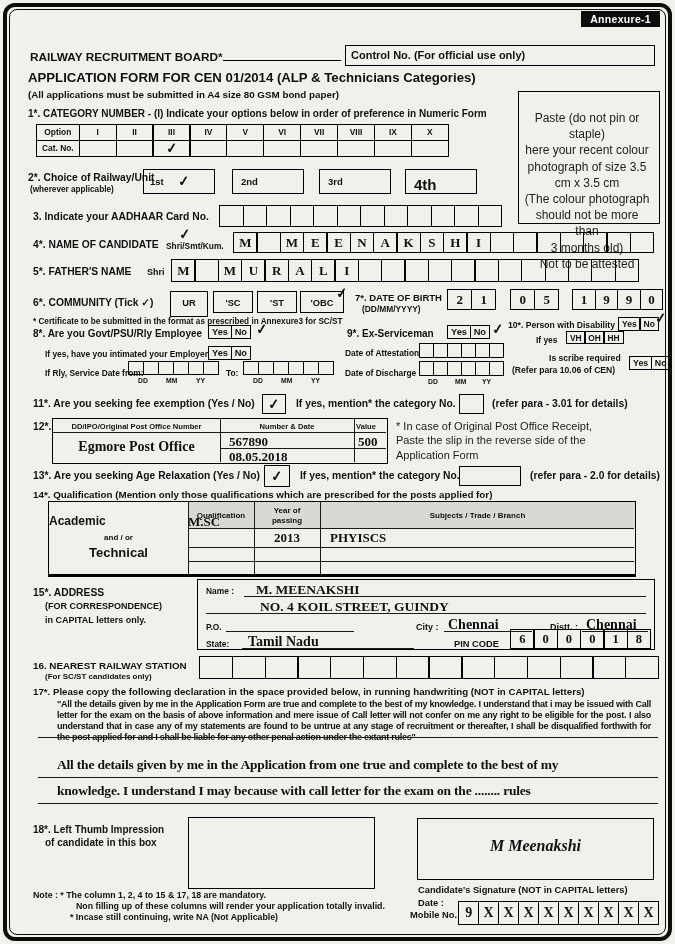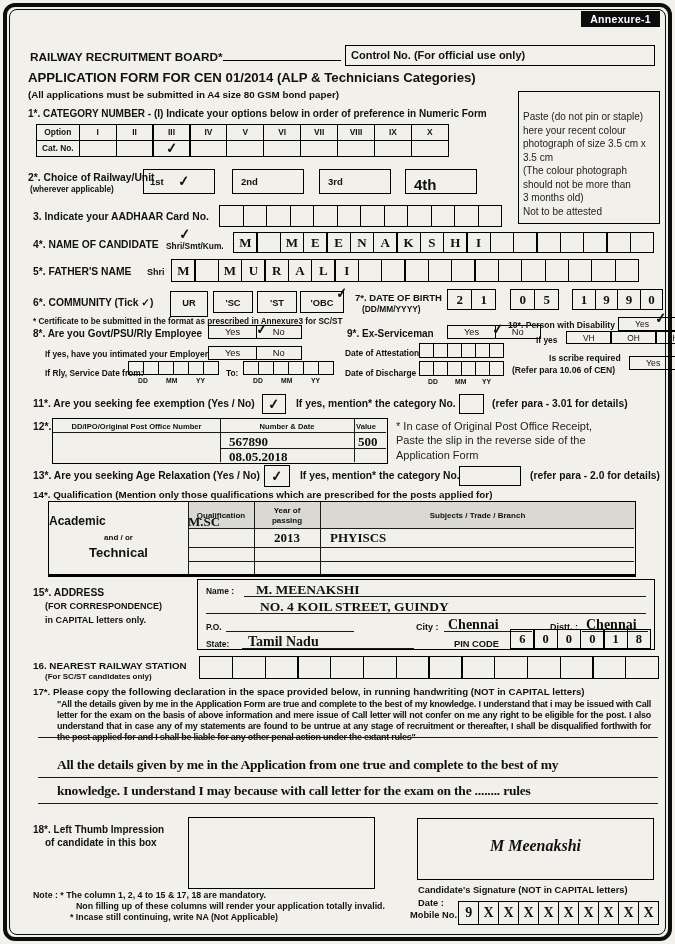--- a/index.html
+++ b/index.html
@@ -14,21 +14,21 @@
   .lb{font-weight:bold;font-size:10.3px;white-space:nowrap}
   .sb{font-weight:bold;font-size:8.4px;white-space:nowrap}
   .xs{font-weight:bold;font-size:6.8px;white-space:nowrap}
   .hw{font-family:"Liberation Serif",serif;font-weight:bold;white-space:nowrap}
   .uline{display:inline-block;border-bottom:1.4px solid #000;height:12px}
   .rule{position:absolute;border-bottom:1.6px solid #1a1a1a}
   .box{position:absolute;border:1.6px solid #000}
   .bxs{position:absolute;display:flex;font-family:"Liberation Serif",serif;font-weight:bold;font-size:13px}
   .bx{flex:1 1 0;border:1.3px solid #000;margin-right:-1.3px;display:flex;align-items:center;justify-content:center}
   .yn{position:absolute;display:inline-flex}
-  .ynb{border:1.4px solid #000;margin-right:-1.4px;padding:2px 16px 1px;font-weight:normal;font-size:9.3px;line-height:1;white-space:nowrap}
+  .ynb{border:1.4px solid #000;margin-right:-1.4px;padding:2px 3px 1px;font-weight:bold;font-size:9.3px;line-height:1;white-space:nowrap}
   .ck{font-weight:bold;font-size:14px;transform:rotate(-6deg);display:inline-block}
   .cb{position:absolute;border:1.7px solid #000;display:flex;align-items:center;justify-content:center}
   .catrow{display:flex;height:16px}
   .catc{border:1.2px solid #000;margin-left:-1.2px;margin-top:-1.2px;flex:0 0 38.1px;display:flex;align-items:center;justify-content:center;font-size:8.4px;font-weight:bold}
   .catc.first{flex:0 0 44px}
   .pre{white-space:pre-line}
   .tline{position:absolute;background:#1a1a1a}
 </style>
 </head>
 <body>
@@ -40,21 +40,21 @@
 <div class="abs" style="left:30px;top:49px;font-weight:bold;font-size:11.8px">
   <span>RAILWAY RECRUITMENT BOARD*</span><span class="uline" style="width:118px"></span>
 </div>
 <div class="box" style="left:345px;top:45px;width:310px;height:21px">
   <span class="abs" style="left:5px;top:3px;font-weight:bold;font-size:11px">Control No. (For official use only)</span>
 </div>
 <div class="abs" style="left:28px;top:70px;font-weight:bold;font-size:13.2px">APPLICATION FORM FOR CEN 01/2014 (ALP &amp; Technicians Categories)</div>
 <div class="abs" style="left:28px;top:89px;font-weight:bold;font-size:9.8px">(All applications must be submitted in A4 size 80 GSM bond paper)</div>
 
 <div class="box" style="left:518px;top:91px;width:142px;height:133px">
-  <div class="abs pre" style="left:4px;right:8px;top:18px;font-size:10px;text-align:left;line-height:1.35;color:#222">Paste (do not pin or staple)
+  <div class="abs pre" style="left:4px;right:8px;top:18px;font-size:12px;text-align:center;line-height:1.35;color:#222">Paste (do not pin or staple)
 here your recent colour
 photograph of size 3.5 cm x 3.5 cm
 (The colour photograph
 should not be more than
 3 months old)
 Not to be attested</div>
 </div>
 
 <div class="abs lb" style="left:28px;top:108px;font-size:10px">1*. CATEGORY NUMBER - (I) Indicate your options below in order of preference in Numeric Form</div>
 <div class="abs" style="left:37px;top:125px;width:426px">
@@ -295,20 +295,21 @@
 
 <div class="abs lb" style="left:33px;top:421px">12*.</div>
 <div class="box" style="left:52px;top:418px;width:336px;height:46px;border-width:1.7px">
   <div class="tline" style="left:167px;top:0;width:1.4px;height:43px"></div>
   <div class="tline" style="left:301px;top:0;width:1.4px;height:43px"></div>
   <div class="tline" style="left:0;top:13px;width:333px;height:1.4px"></div>
   <div class="tline" style="left:167px;top:29px;width:166px;height:1.4px"></div>
   <span class="abs xs" style="left:0;width:167px;top:3px;font-size:7.6px;text-align:center">DD/IPO/Original Post Office Number</span>
   <span class="abs xs" style="left:167px;width:134px;top:3px;font-size:7.6px;text-align:center">Number &amp; Date</span>
   <span class="abs xs" style="left:301px;width:24px;top:3px;font-size:7.6px;text-align:center">Value</span>
+  <span class="abs hw" style="left:0;width:167px;top:20px;font-size:14px;text-align:center">Egmore Post Office</span>
   <span class="abs hw" style="left:176px;top:15px;font-size:13px">567890</span>
   <span class="abs hw" style="left:176px;top:30px;font-size:13px">08.05.2018</span>
   <span class="abs hw" style="left:305px;top:15px;font-size:13px">500</span>
 </div>
 <div class="abs pre" style="left:396px;top:419px;width:262px;font-size:11px;line-height:1.3;color:#222">* In case of Original Post Office Receipt,
 Paste the slip in the reverse side of the
 Application Form</div>
 
 <div class="abs lb" style="left:33px;top:470px">13*.  Are you seeking Age Relaxation (Yes / No)</div>
 <div class="cb" style="left:264px;top:465px;width:26px;height:22px">

